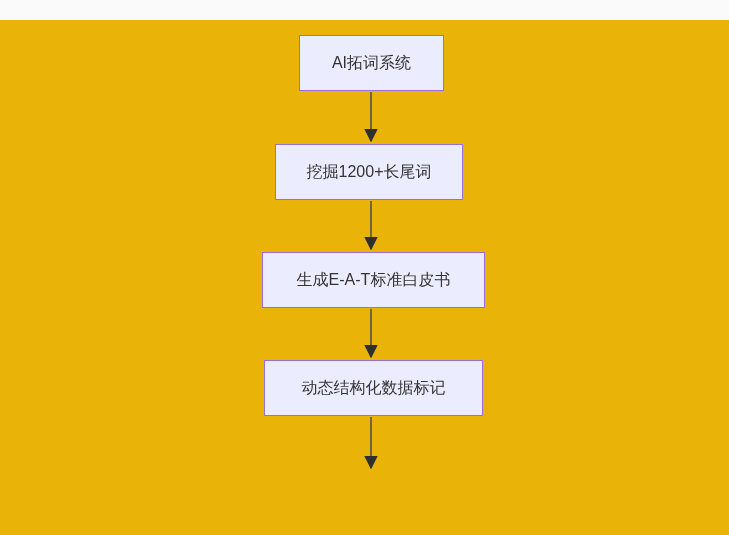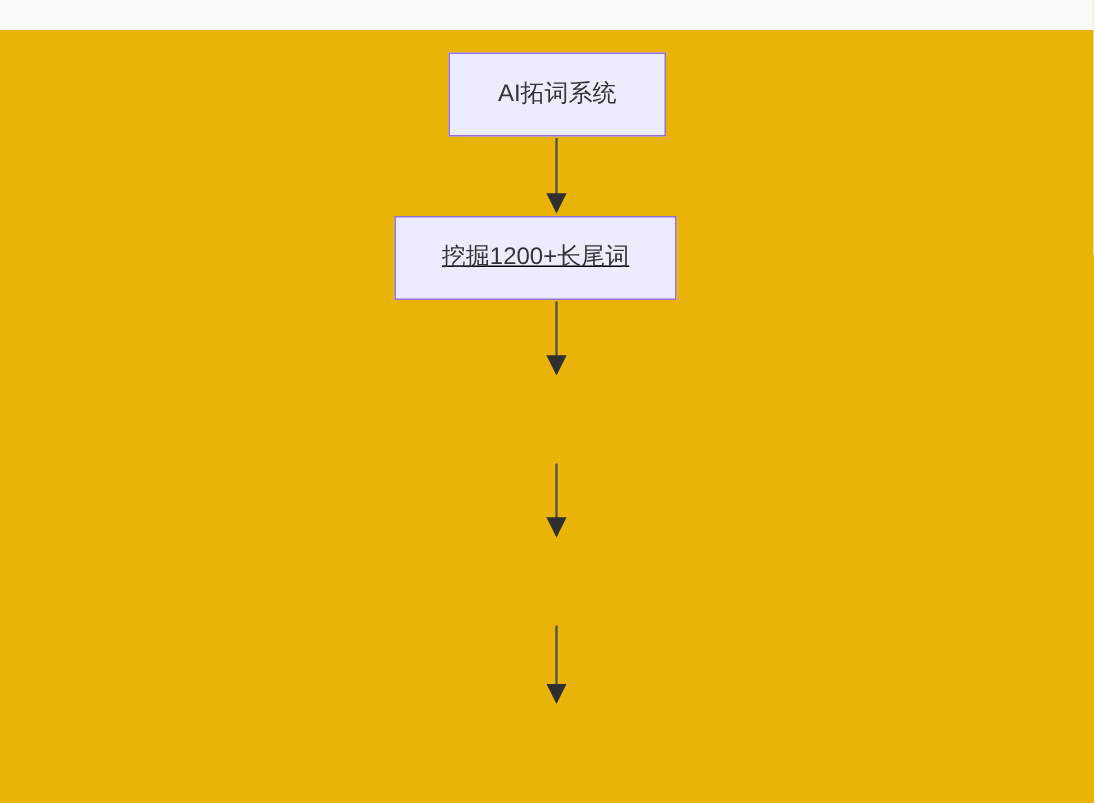--- a/index.html
+++ b/index.html
@@ -35,21 +35,21 @@
     text-align: center;
   }
   .node-label {
     font-size: 16px;
     color: #333333;
     line-height: 1.2;
     white-space: nowrap;
   }
   
   #node-1 { left: 299px; top: 15px;  width: 145px; height: 56px; }
-  #node-2 { left: 263px; top: 124px; width: 188px; height: 56px; text-decoration: underline; }
+  #node-2 { left: 275px; top: 124px; width: 188px; height: 56px; }
   #node-3 { left: 262px; top: 232px; width: 223px; height: 56px; }
   #node-4 { left: 264px; top: 340px; width: 219px; height: 56px; }
   #node-5 { left: 255px; top: 451px; width: 232px; height: 56px; }
 </style>
 </head>
 <body>
 
 <div class="canvas">
 
   <svg class="edges" width="729" height="535" viewBox="0 0 729 535" xmlns="http://www.w3.org/2000/svg">
@@ -65,16 +65,22 @@
   </svg>
 
   <div id="node-1" class="node">
     <span class="node-label">AI拓词系统</span>
   </div>
 
   <div id="node-2" class="node">
     <span class="node-label">挖掘1200+长尾词</span>
   </div>
 
+  <div id="node-3" class="node">
+    <span class="node-label">生成E-A-T标准白皮书</span>
+  </div>
 
+  <div id="node-4" class="node">
+    <span class="node-label">动态结构化数据标记</span>
+  </div>
 
 
 </div>
 
 </body></html>

